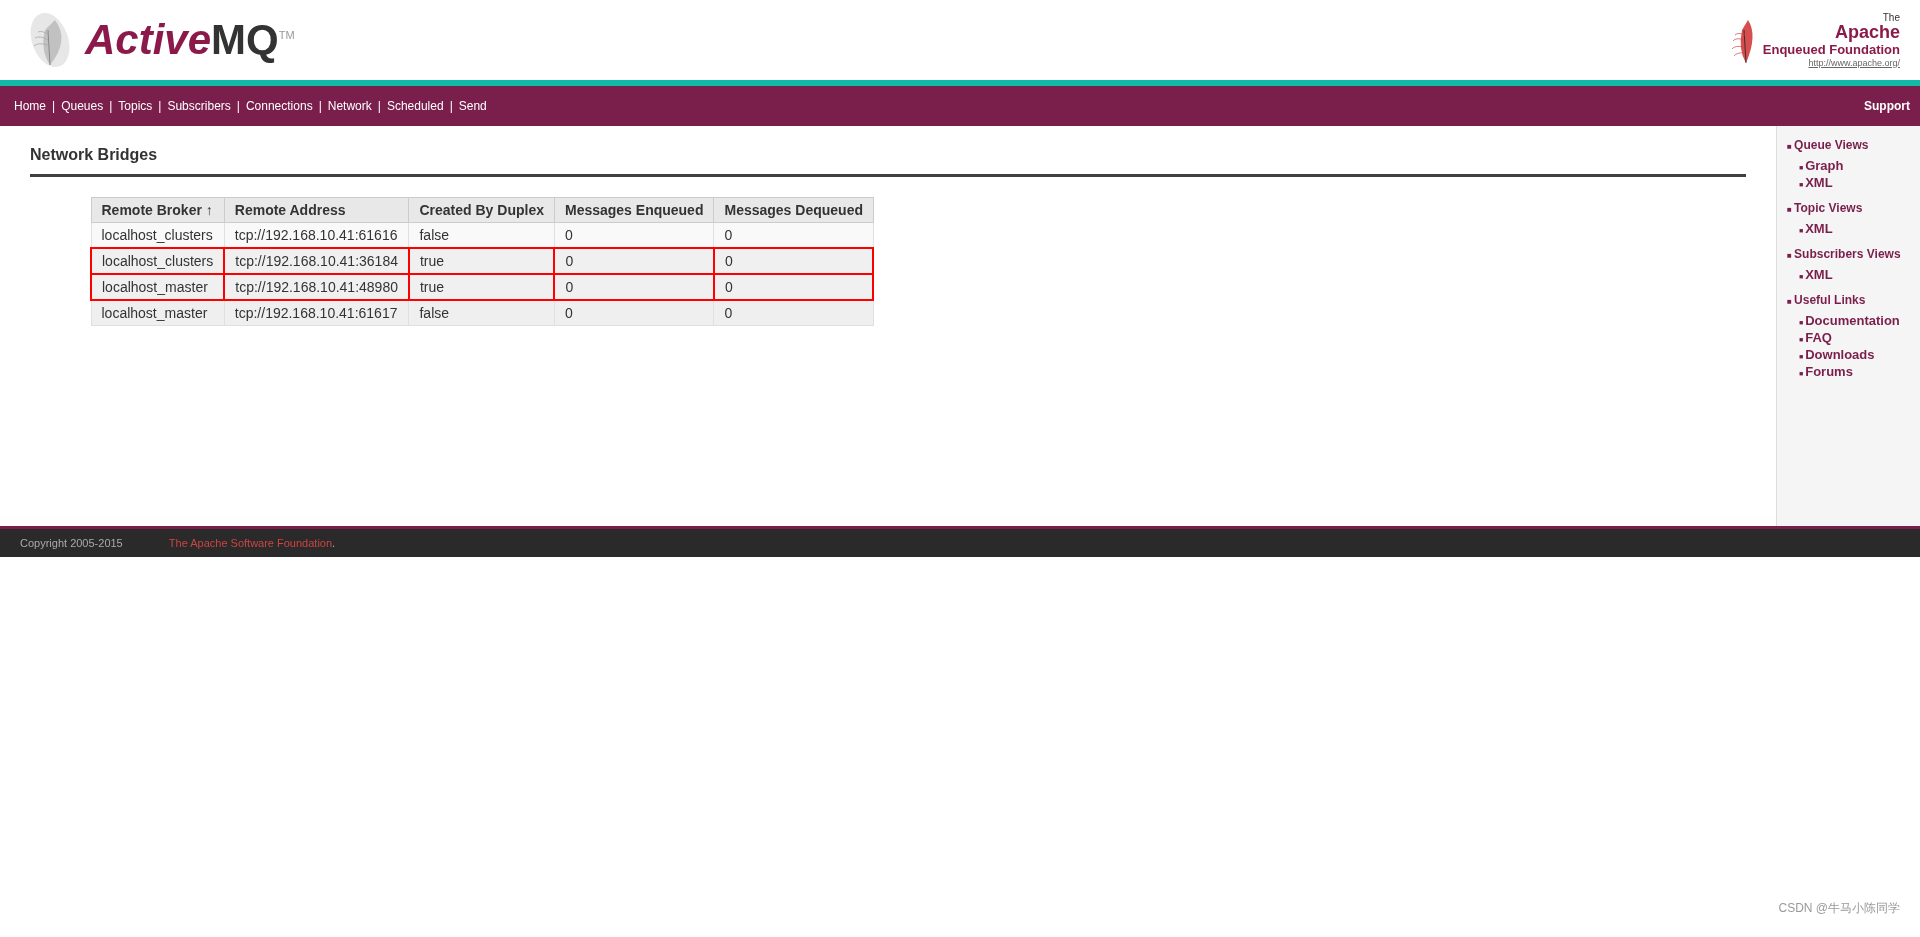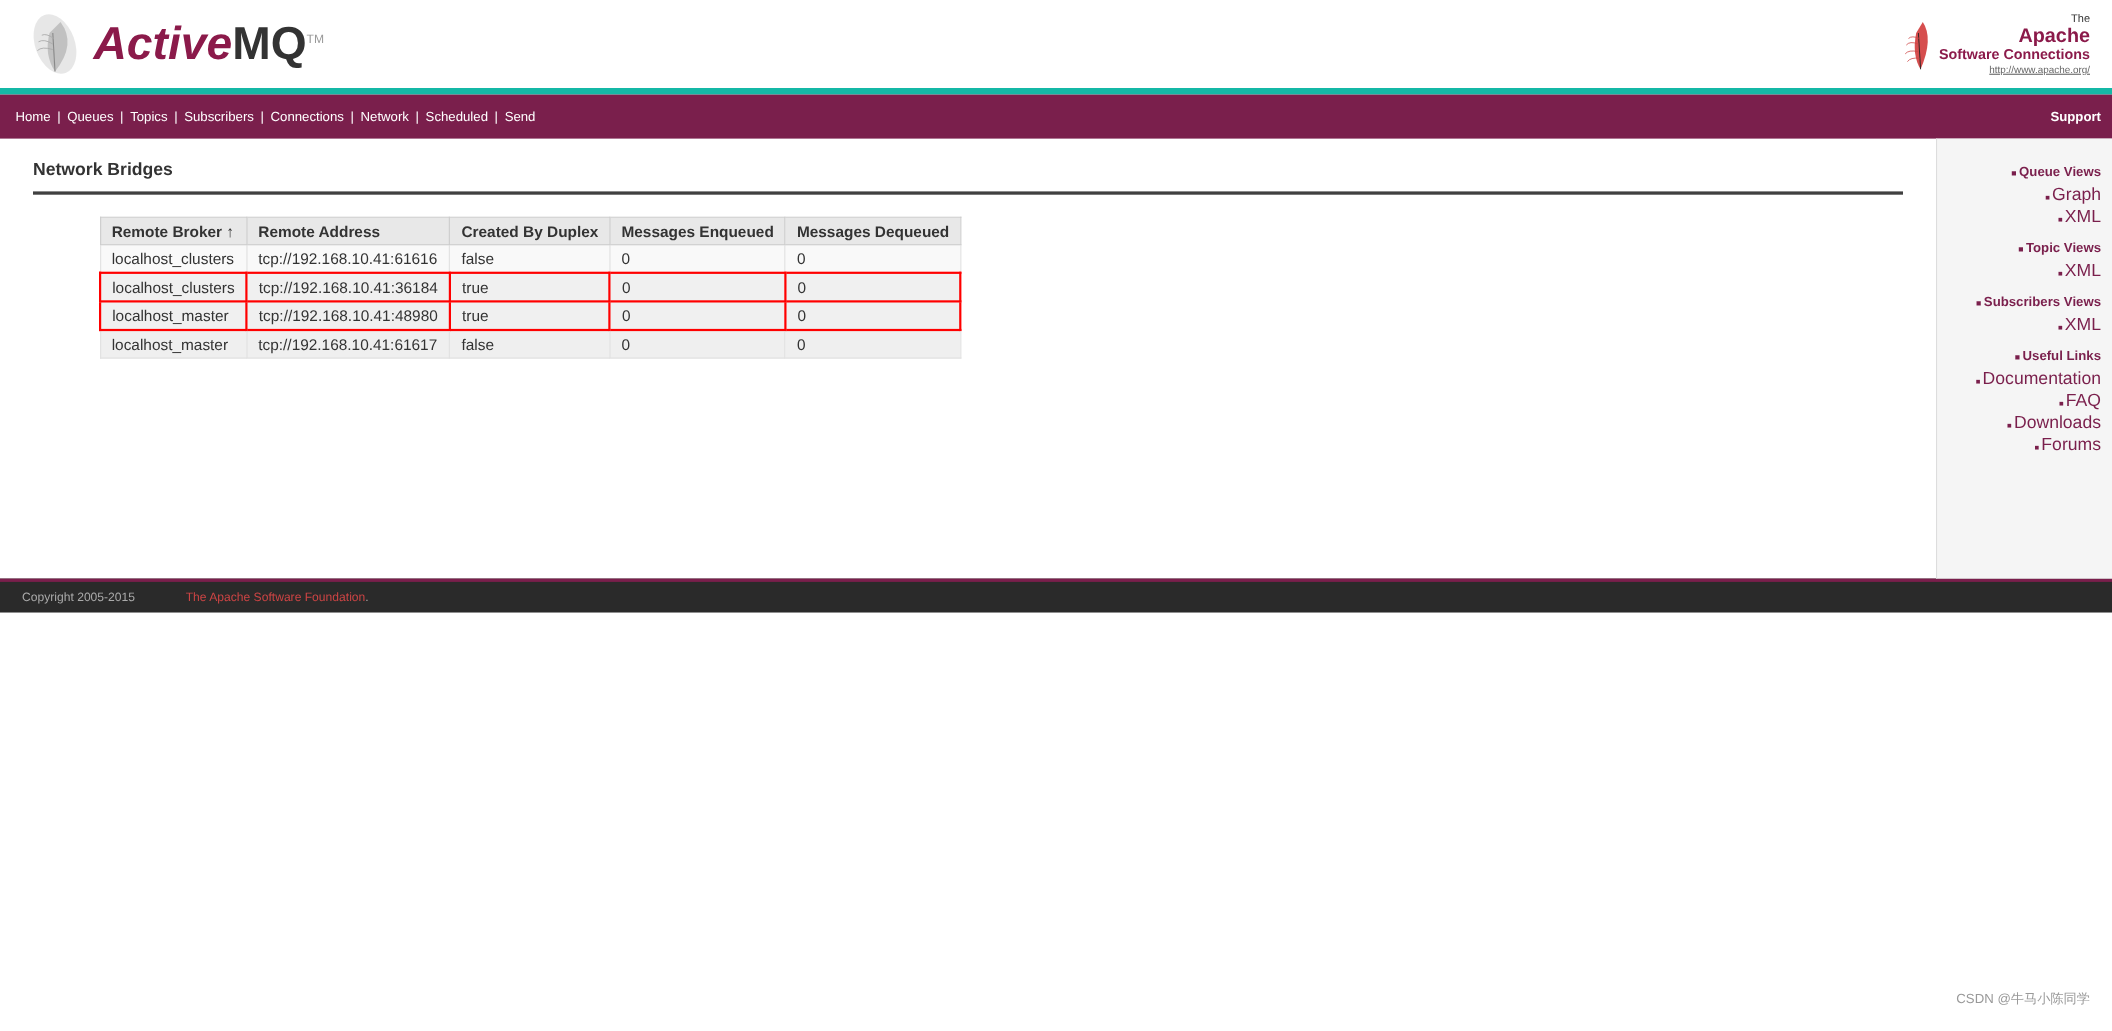--- a/index.html
+++ b/index.html
@@ -102,45 +102,45 @@
     #bridges-table tr:nth-child(even) td {
       background: #efefef;
     }
     .highlighted-row td {
       border: 2px solid red !important;
       background: #f0f0f0 !important;
     }
 
     
     #sidebar {
-      width: 160px;
-      padding: 13px 10px;
+      width: 144px;
+      padding: 2px 10px;
       background: #f5f5f5;
       border-left: 1px solid #ddd;
       font-size: 11px;
-      text-align: right;
     }
     .sidebar-section-title {
       font-weight: bold;
       color: #7a1f4c;
       margin-bottom: 5px;
       margin-top: 10px;
       font-size: 12px;
     }
     .sidebar-section-title::before {
       content: '■ ';
       color: #7a1f4c;
       font-size: 8px;
     }
     .sidebar-link {
       display: block;
       color: #7a1f4c;
       text-decoration: none;
       padding: 1px 0 1px 12px;
-      font-size: 16px;
+      font-size: 13px;
+      font-weight: bold;
     }
     .sidebar-link::before {
       content: '■ ';
       color: #7a1f4c;
       font-size: 7px;
     }
 
     
     #footer {
       background: #2a2a2a;
@@ -187,21 +187,21 @@
         <path d="M20 5 Q30 20 18 48 Q10 35 14 15 Z" fill="#cc2222" opacity="0.8"></path>
         <path d="M18 48 L16 15" stroke="#222" stroke-width="0.8" fill="none"></path>
         <path d="M16 25 Q8 22 5 26" stroke="#cc4444" stroke-width="0.7" fill="none"></path>
         <path d="M16 32 Q7 30 4 34" stroke="#cc4444" stroke-width="0.7" fill="none"></path>
         <path d="M17 20 Q10 17 7 20" stroke="#cc4444" stroke-width="0.7" fill="none"></path>
         <path d="M17 38 Q9 37 6 41" stroke="#cc4444" stroke-width="0.7" fill="none"></path>
       </svg>
       <div>
         <div style="font-size:10px;color:#333;">The</div>
         <div style="font-size:18px;font-weight:bold;color:#8b1a4a;line-height:1.1;">Apache</div>
-        <div style="font-size:13px;font-weight:bold;color:#8b1a4a;line-height:1.1;">Software Connections</div>
+        <div style="font-size:13px;font-weight:bold;color:#8b1a4a;line-height:1.1;">Enqueued Foundation</div>
         <div style="font-size:9px;color:#666;text-decoration:underline;">http://www.apache.org/</div>
       </div>
     </div>
   </div>
 </div>
 
 <div id="navbar">
   <div id="nav-links">
     <a href="#">Home</a>
     <span class="sep"> | </span>

